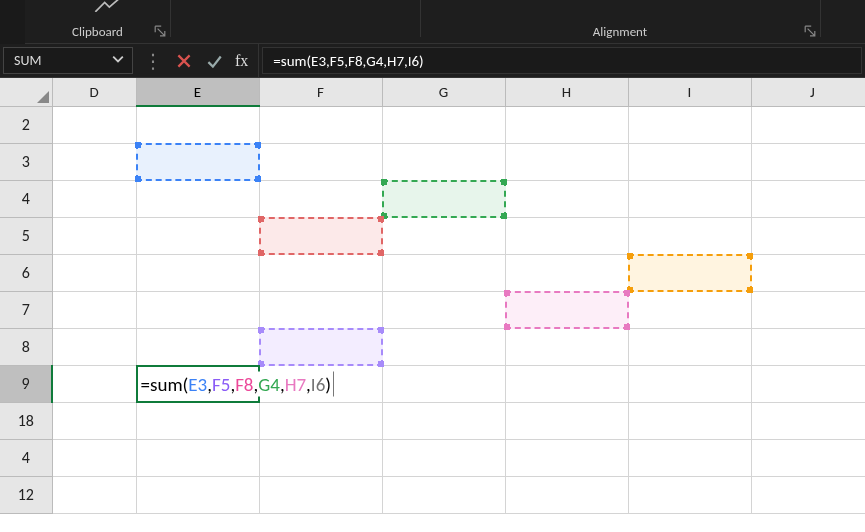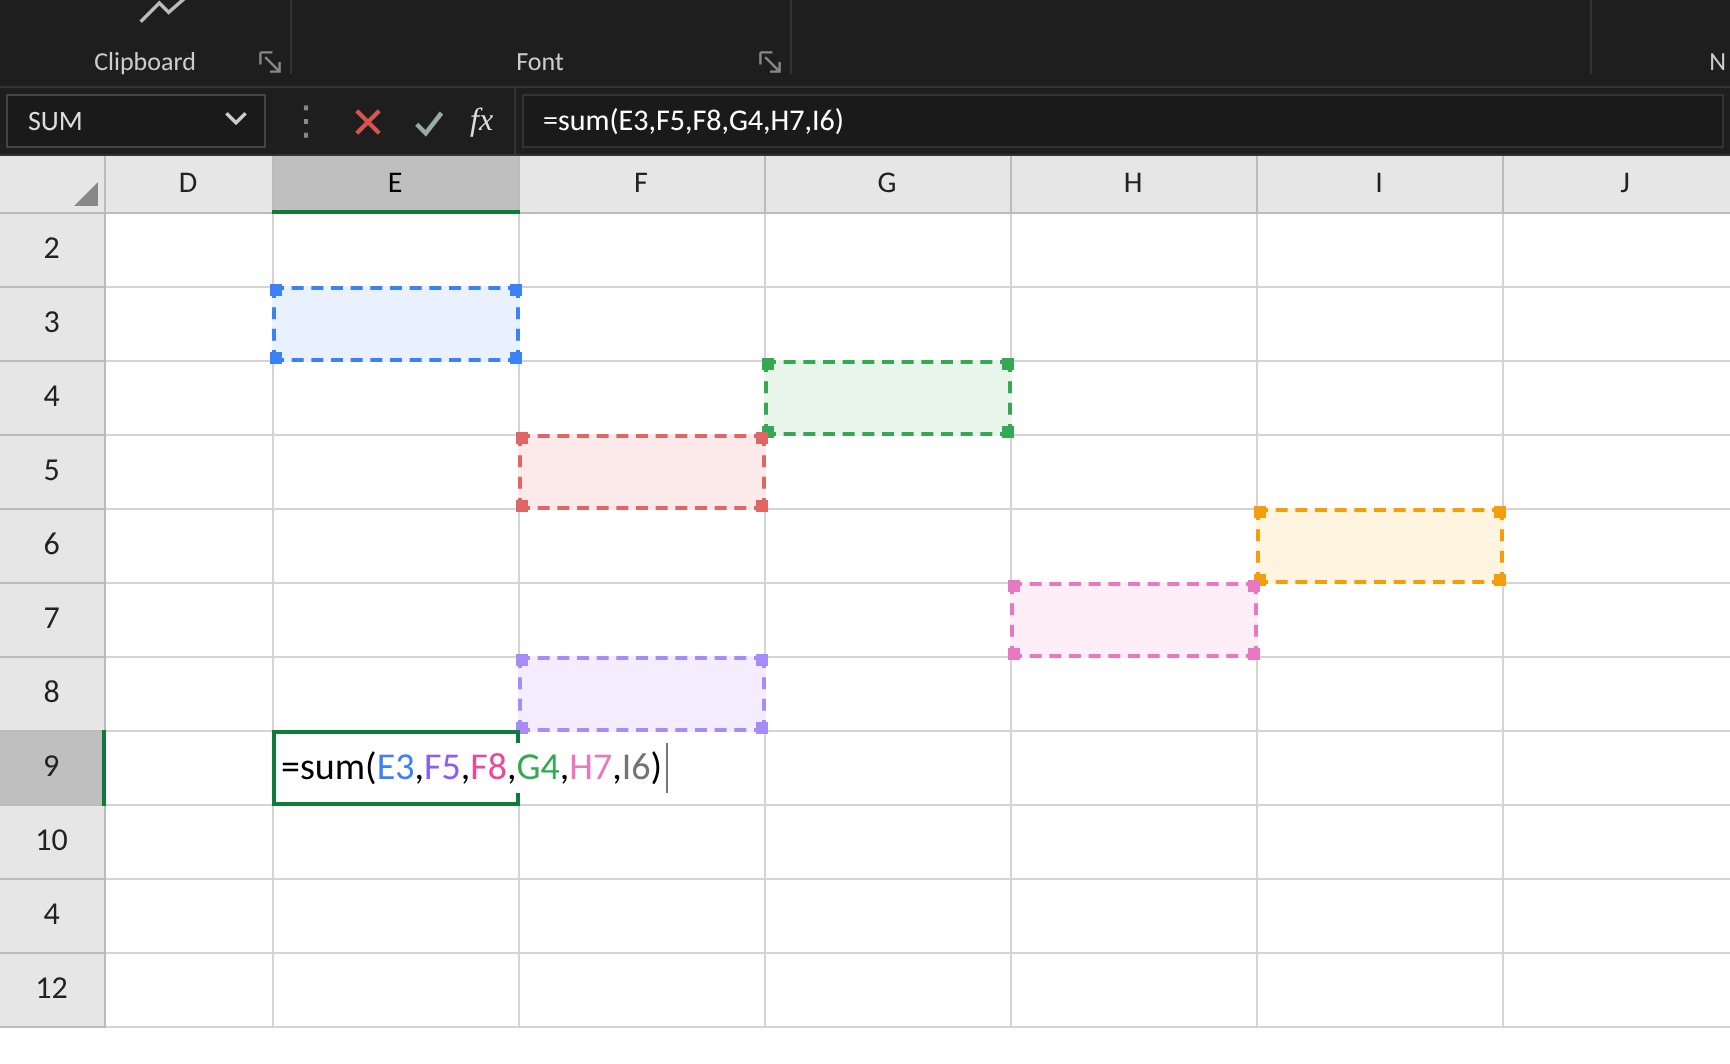--- a/index.html
+++ b/index.html
@@ -11,20 +11,21 @@
     overflow: hidden;
     user-select: none;
   }
   
   .ribbon {
     background: #1e1e1e;
     height: 44px;
     position: relative;
     border-bottom: 1px solid #333;
     color: #ddd;
+    margin-left: 25px;
   }
   .ribbon-group {
     position: absolute;
     bottom: 4px;
     font-size: 13px;
     text-align: center;
     color: #ccc;
   }
   .ribbon-group .launcher {
     position: absolute;
@@ -75,21 +76,21 @@
   .name-box .chev { color: #aaa; }
   .fx-controls {
     display: flex;
     align-items: center;
     gap: 12px;
     padding: 0 10px;
     border-right: 1px solid #333;
   }
   .fx-controls .btn { color: #bbb; font-size: 16px; display:flex; align-items:center; }
   .fx-controls .btn svg { width: 18px; height: 18px; }
-  .fx-label { font-style: italic; font-family: "Times New Roman", serif; font-size: 16px; color: #ddd; }
+  .fx-label { font-family: "Times New Roman", serif; font-size: 16px; color: #ddd; }
   .formula-bar {
     flex: 1;
     display: flex;
     align-items: center;
     padding: 0 10px;
     font-size: 15px;
     background: #1a1a1a;
     margin: 3px;
     border: 1px solid #333;
     color: #fff;
@@ -220,29 +221,29 @@
   </div>
   <div class="ribbon-group" style="left:0;width:145px">
     <span>Clipboard</span>
     <span class="launcher">
       <svg viewBox="0 0 10 10">
           <path d="M1 1 H6 M1 1 V6 M3 3 L9 9 M9 5 V9 H5" stroke="#888" stroke-width="1" fill="none"></path>
         </svg>
     </span>
   </div>
   <div class="ribbon-sep" style="left:145px"></div>
-  <div class="ribbon-group" style="left:145px;width:250px">
-    <span>Font</span>
+  <div class="ribbon-sep" style="left:395px"></div>
+  <div class="ribbon-group" style="left:395px;width:400px">
+    <span>Alignment</span>
     <span class="launcher">
       <svg viewBox="0 0 10 10">
           <path d="M1 1 H6 M1 1 V6 M3 3 L9 9 M9 5 V9 H5" stroke="#888" stroke-width="1" fill="none"></path>
         </svg>
     </span>
   </div>
-  <div class="ribbon-sep" style="left:395px"></div>
   <div class="ribbon-sep" style="left:795px"></div>
   <div class="ribbon-group" style="left:795px;width:70px;text-align:right;padding-right:2px">
     <span>N</span>
   </div>
 </div>
 
 <div class="formula-row">
   <div class="name-box">
     <span>SUM</span>
     <span class="chev">
@@ -402,21 +403,21 @@
             <div class="editing-outline"></div>
             <div class="editing-content">=sum(<span class="t-blue">E3</span>,<span class="t-red">F5</span>,<span class="t-purple">F8</span>,<span class="t-green">G4</span>,<span class="t-pink">H7</span>,<span class="t-orange">I6</span>)</div>
           </td>
           <td class="cell"></td>
           <td class="cell"></td>
           <td class="cell"></td>
           <td class="cell"></td>
           <td class="cell"></td>
         </tr>
         <tr>
-          <th class="row">10</th>
+          <th class="row">18</th>
           <td class="cell"></td>
           <td class="cell"></td>
           <td class="cell"></td>
           <td class="cell"></td>
           <td class="cell"></td>
           <td class="cell"></td>
           <td class="cell"></td>
         </tr>
         <tr>
           <th class="row">4</th>

